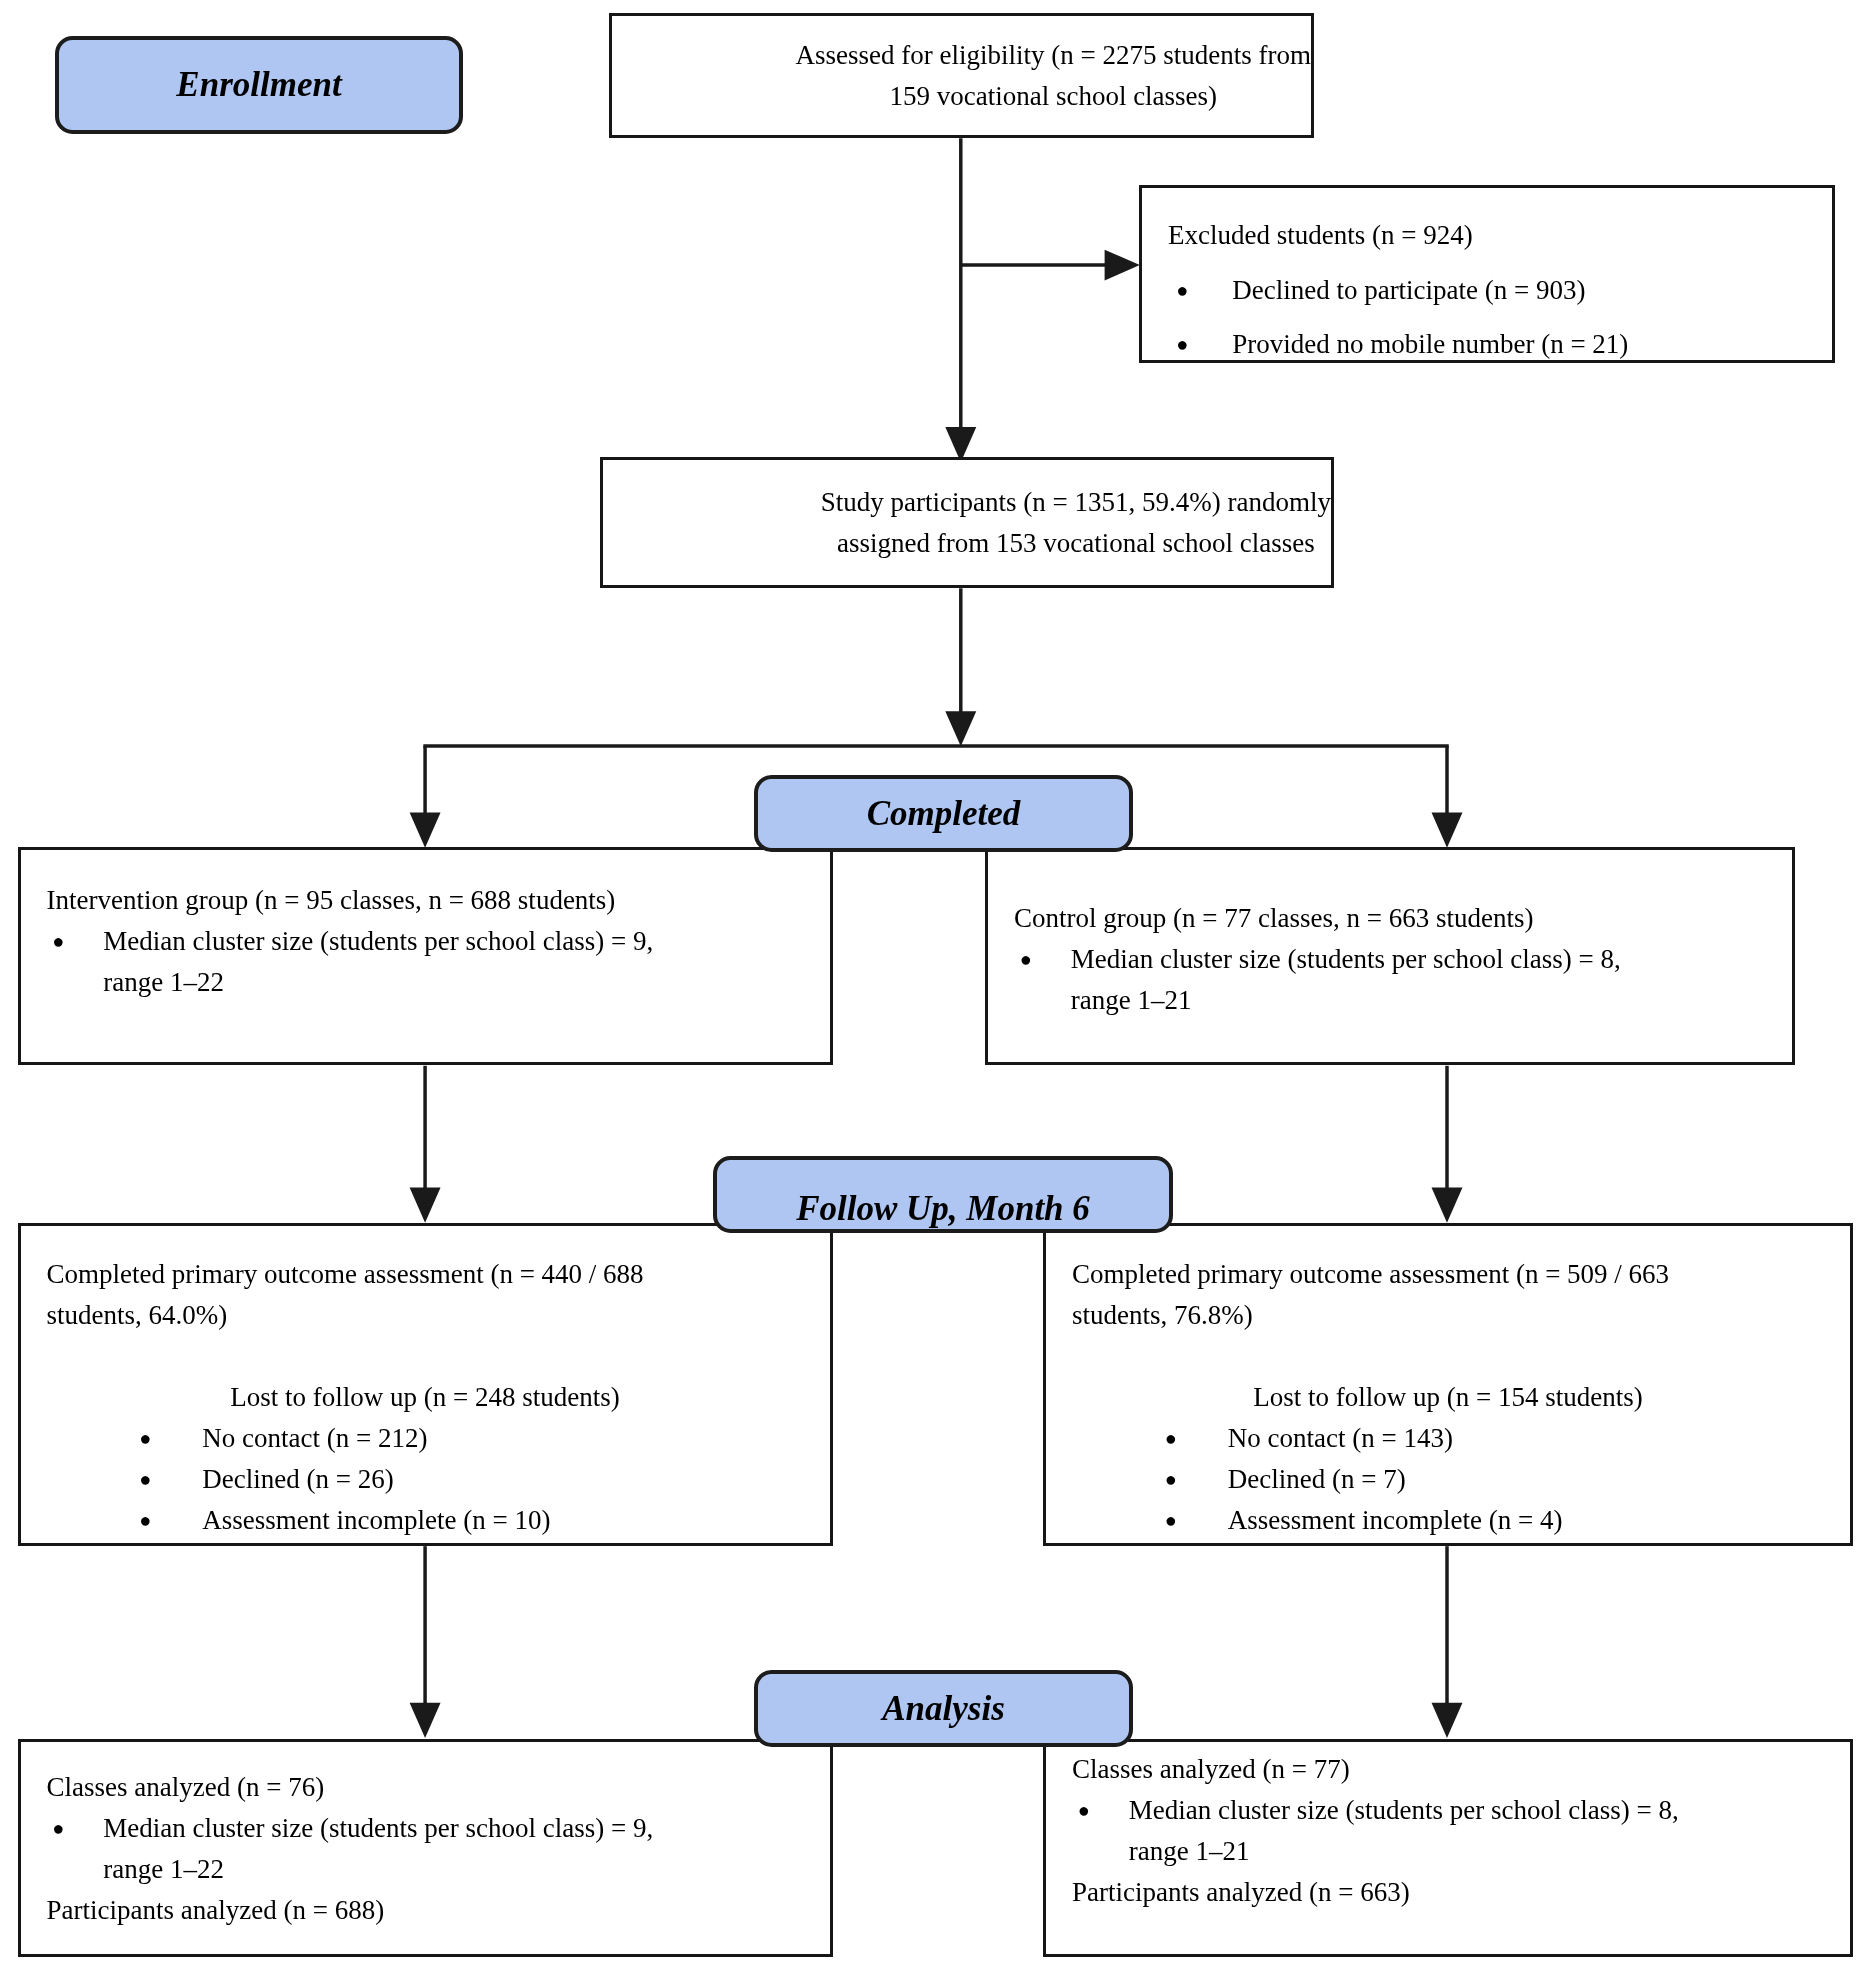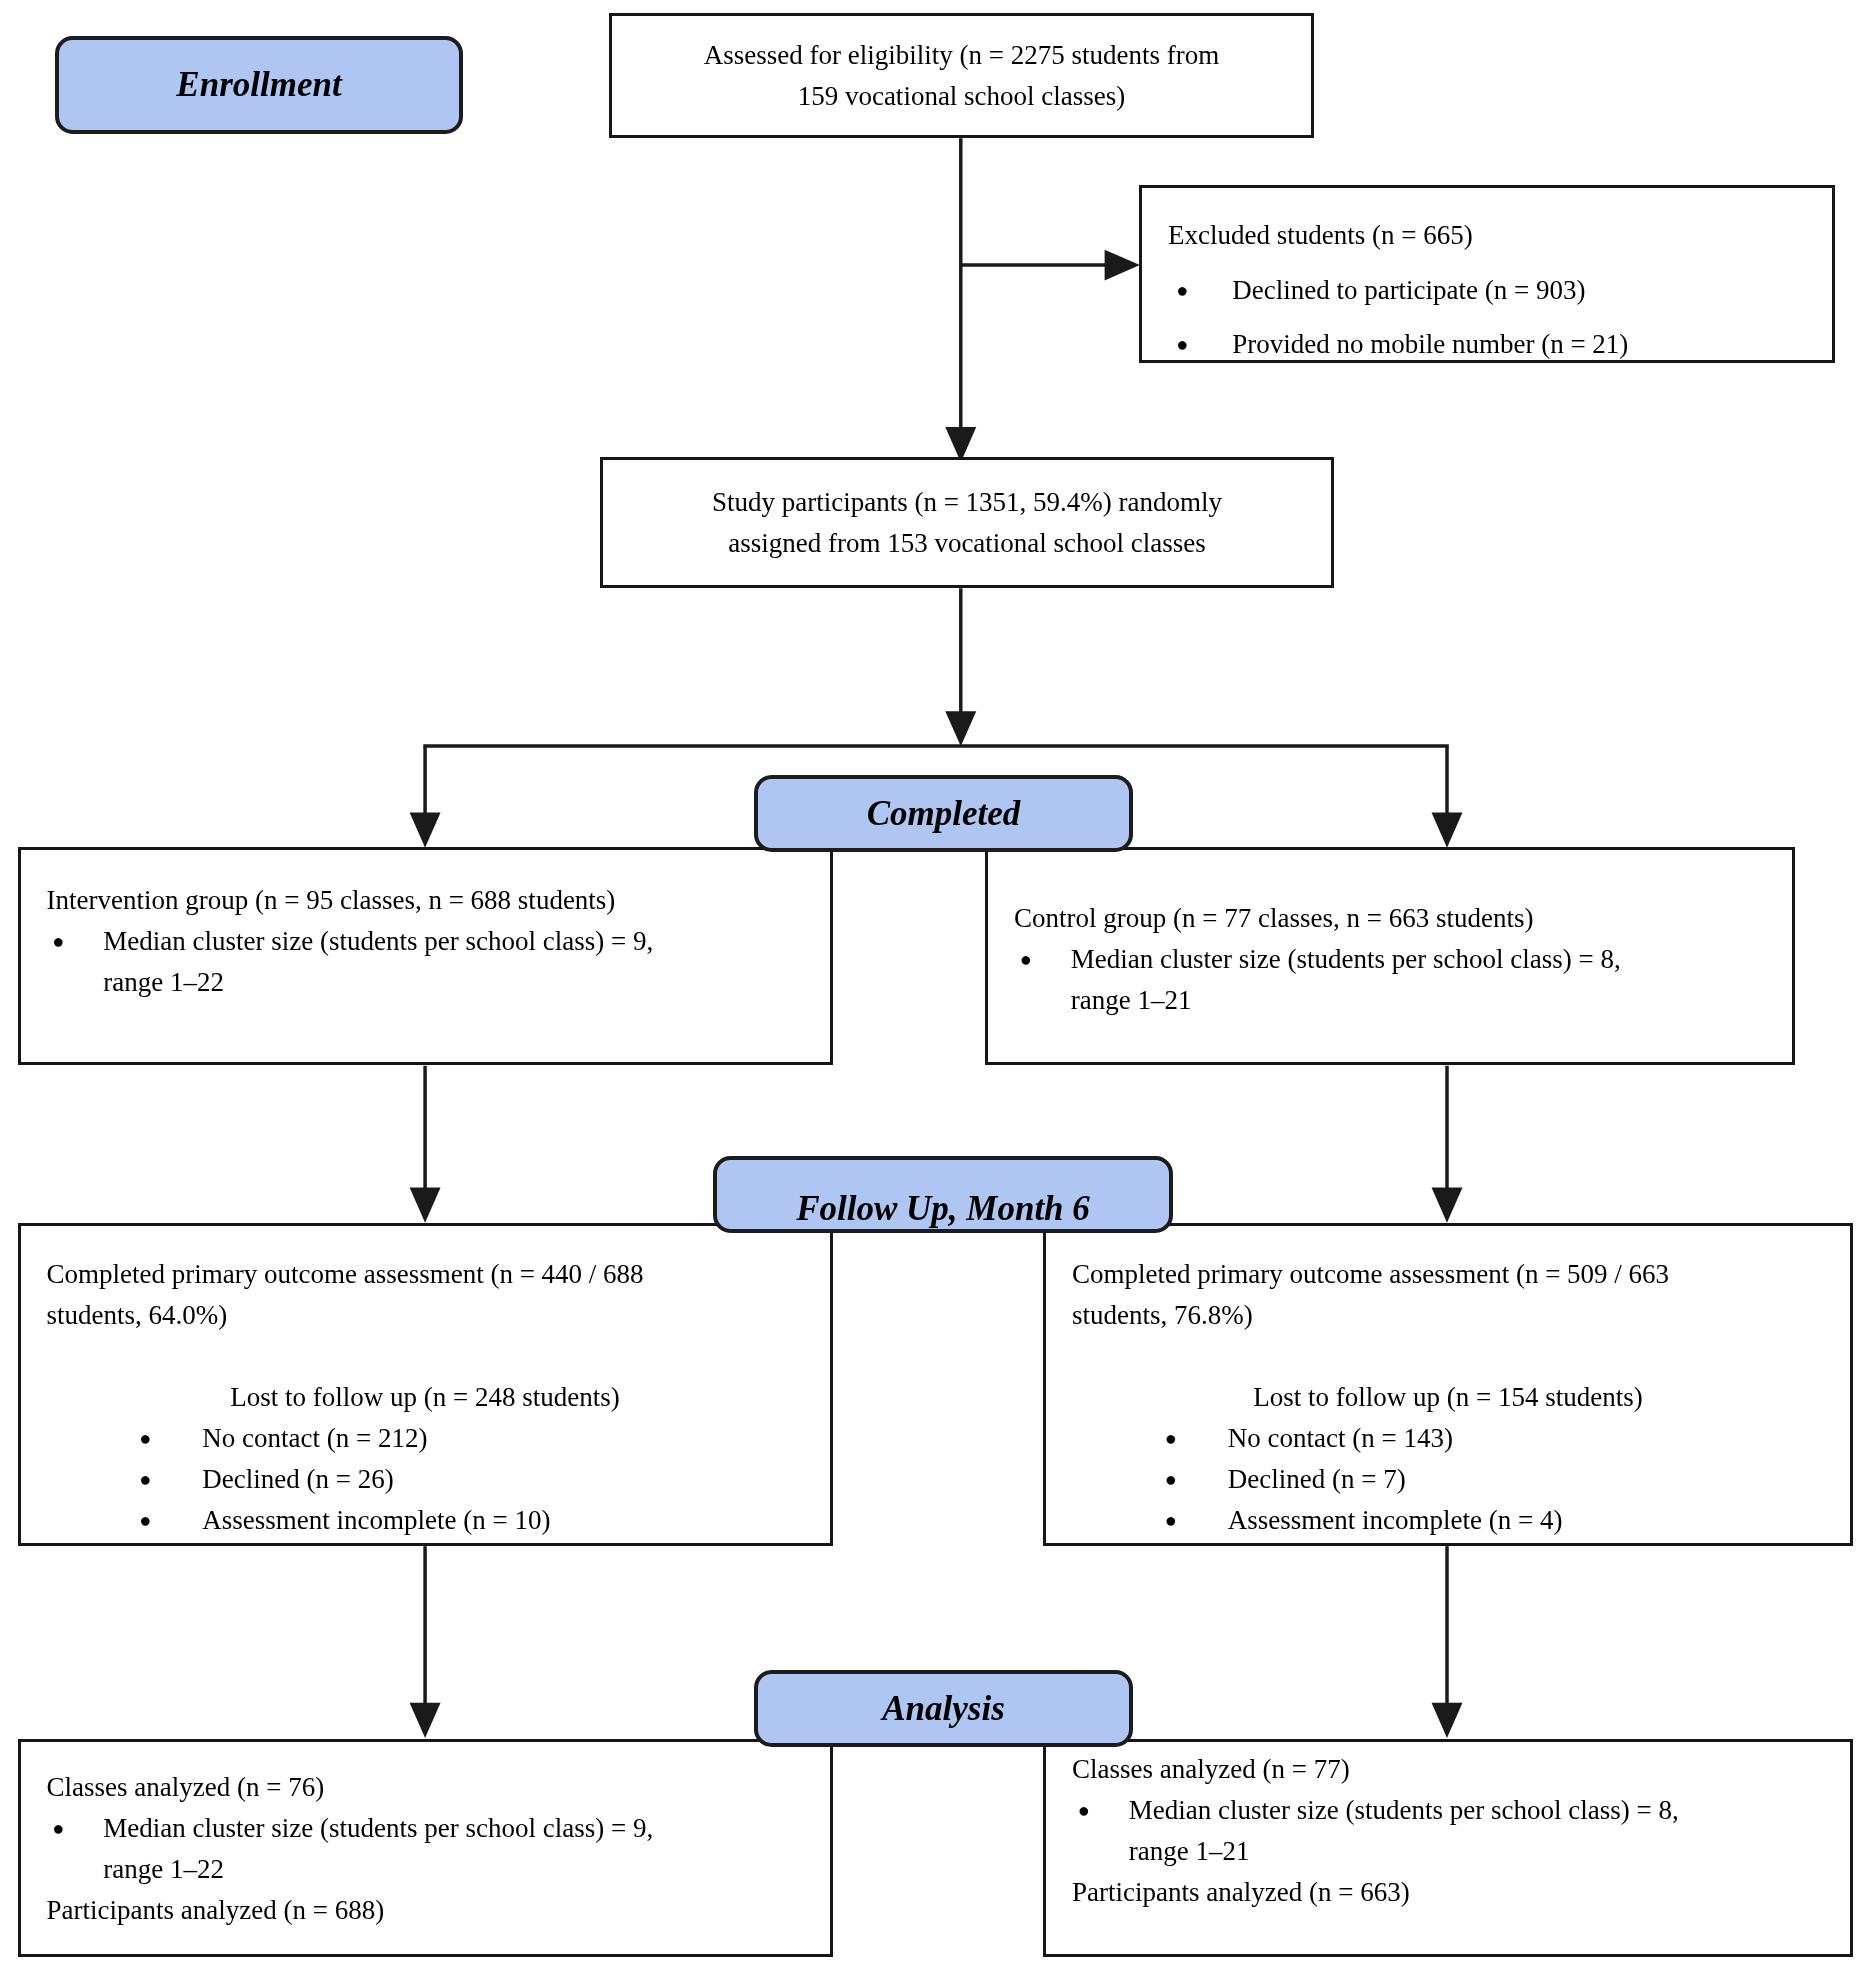--- a/index.html
+++ b/index.html
@@ -25,21 +25,21 @@
   svg.connectors{position:absolute;left:0;top:0;z-index:0;}
   .box{
     position:absolute;
     background:var(--bg);
     border:3.5px solid var(--box-border);
     font-size:27px;
     line-height:41px;
     z-index:1;
   }
   .box.center{
-    display:flex;align-items:center;justify-content:center;
+    display:flex;align-items:center;justify-content:flex-end;
     text-align:center;
   }
   .prewrap{white-space:pre-line;}
   .pad{padding:23px 26px;}
   .badge{
     position:absolute;
     background:var(--badge-fill);
     border:4.1px solid var(--badge-border);
     border-radius:17.5px;
     display:flex;align-items:center;justify-content:center;
@@ -110,21 +110,21 @@
   <div class="badge" style="left:754px;top:1670px;width:379px;height:77px;">
     <span>Analysis</span>
   </div>
 
   <div class="box center" style="left:609px;top:13px;width:705px;height:125px;">
     <div class="prewrap">Assessed for eligibility (n = 2275 students from
 159 vocational school classes)</div>
   </div>
 
   <div class="box pad excl" style="left:1139px;top:185px;width:696px;height:178px;padding-top:27px;">
-    <div class="excl-title">Excluded students (n = 665)</div>
+    <div class="excl-title">Excluded students (n = 924)</div>
     <div class="bullet">
       <span class="marker">●</span>
       <span>Declined to participate (n = 903)</span>
     </div>
     <div class="bullet">
       <span class="marker">●</span>
       <span>Provided no mobile number (n = 21)</span>
     </div>
   </div>
 

